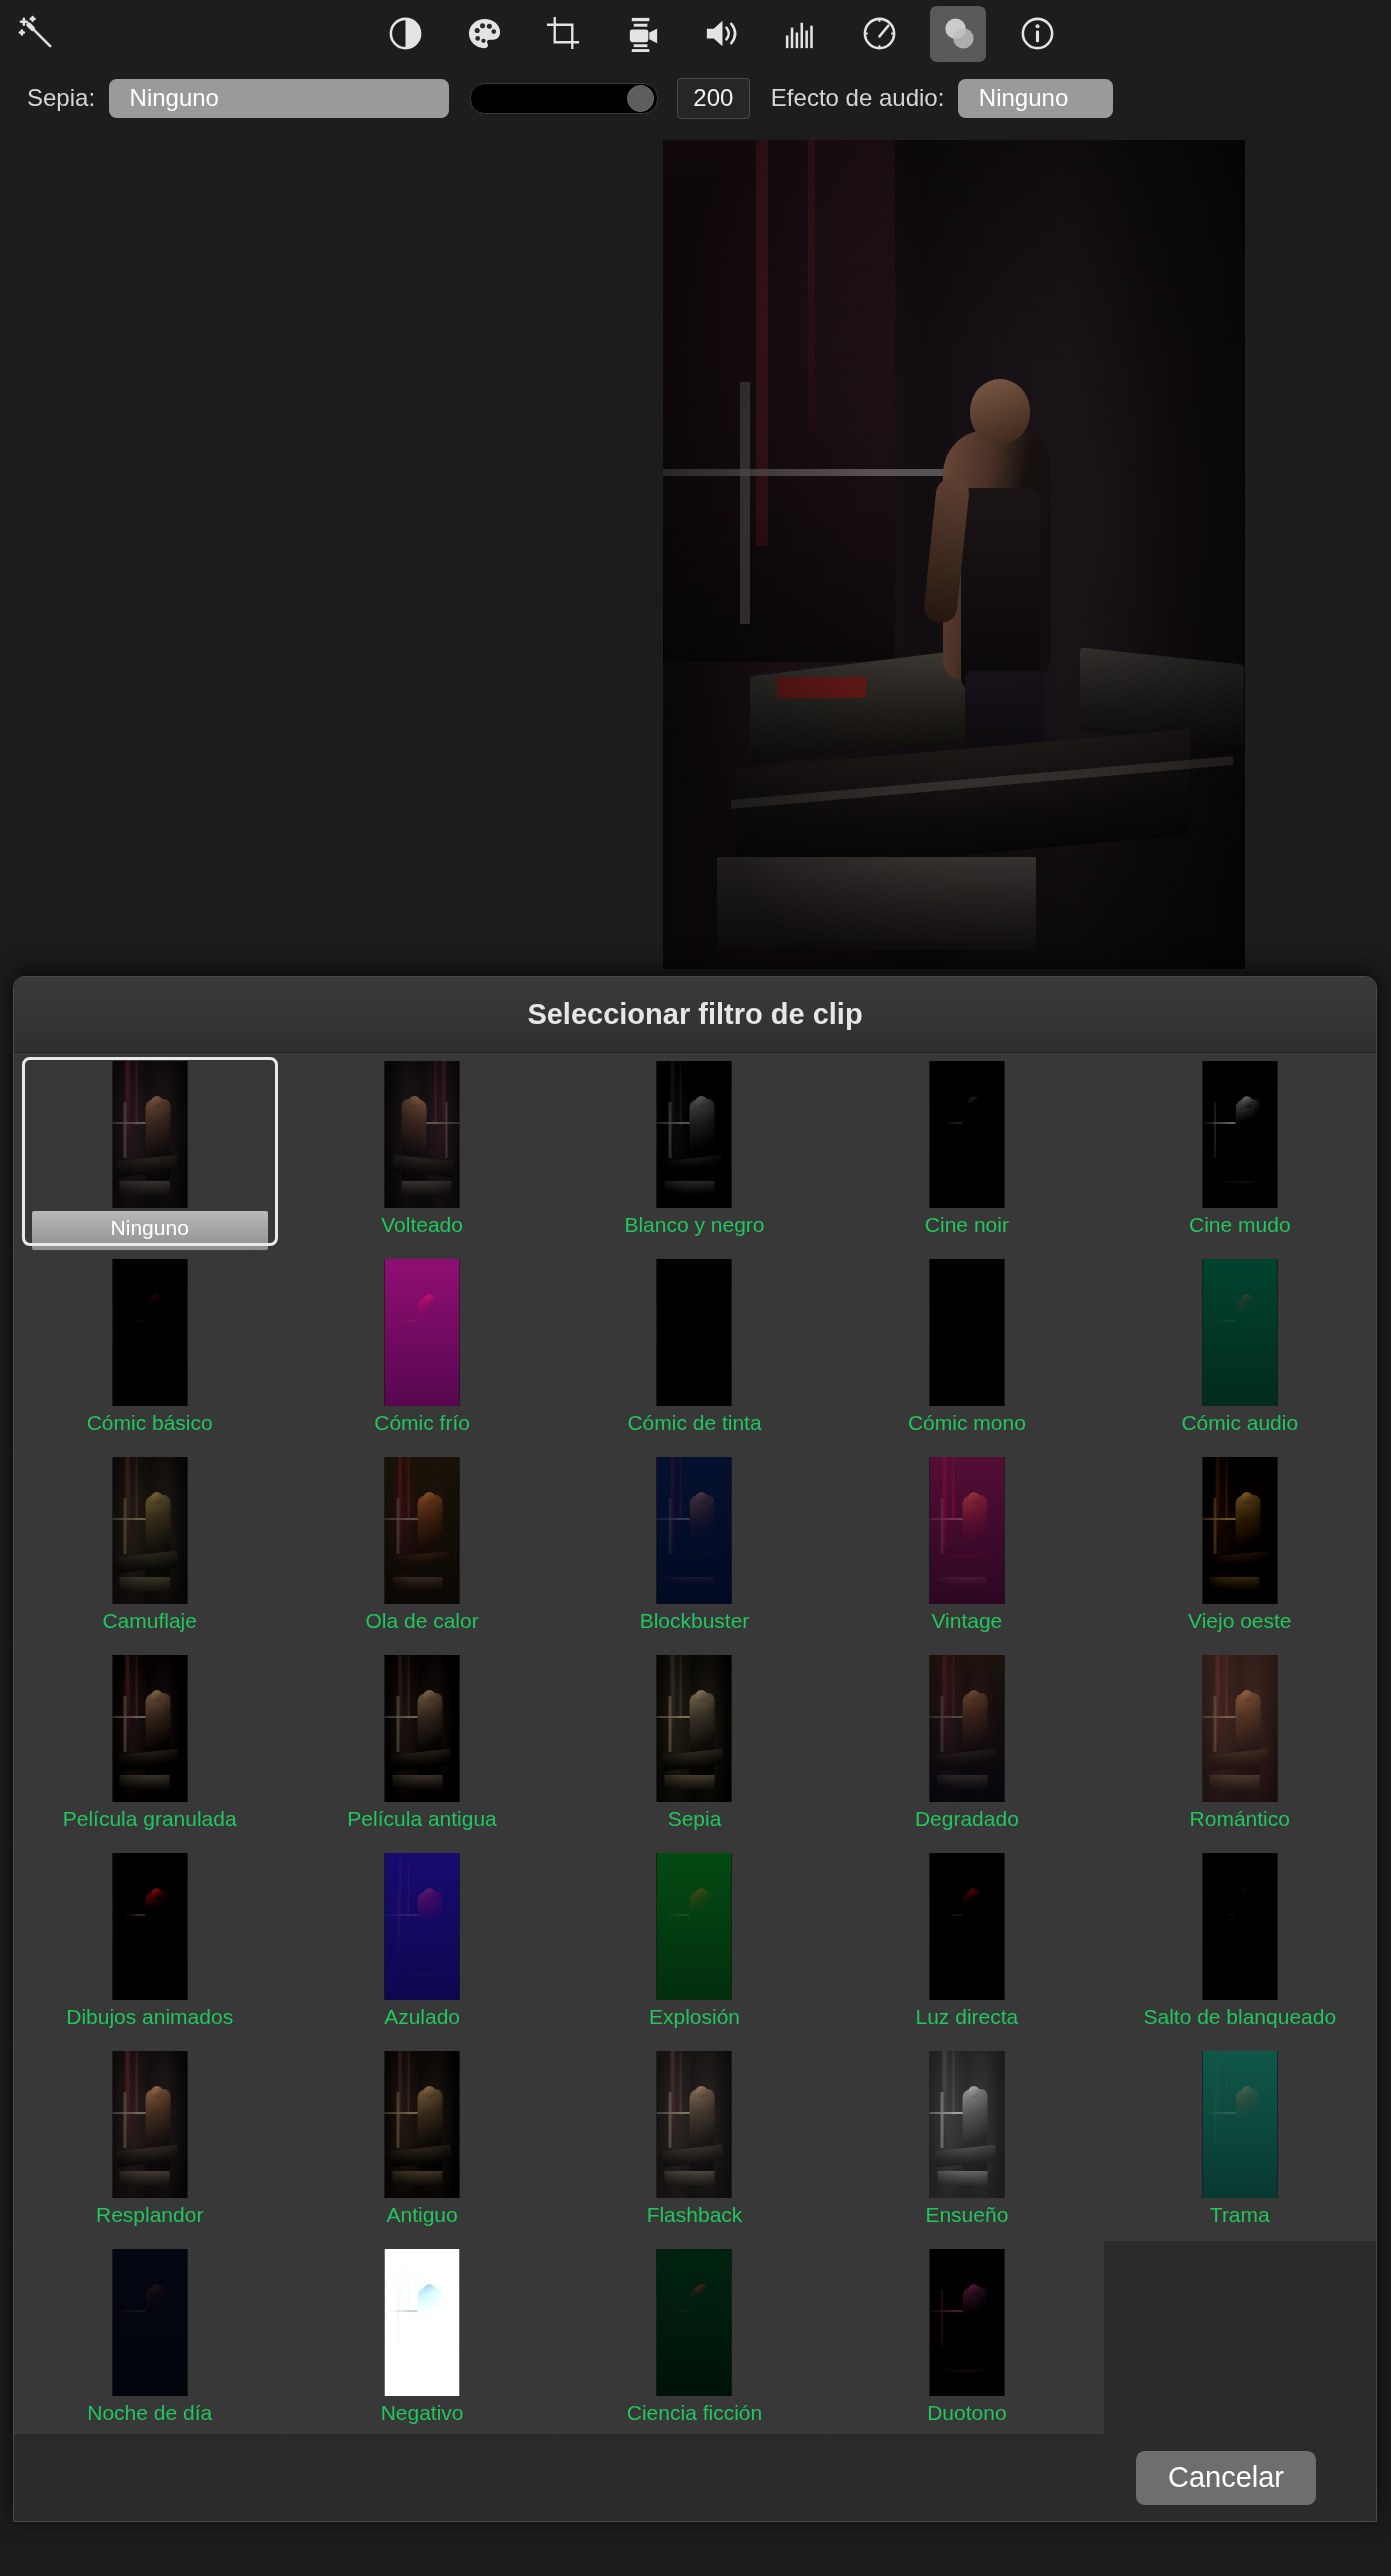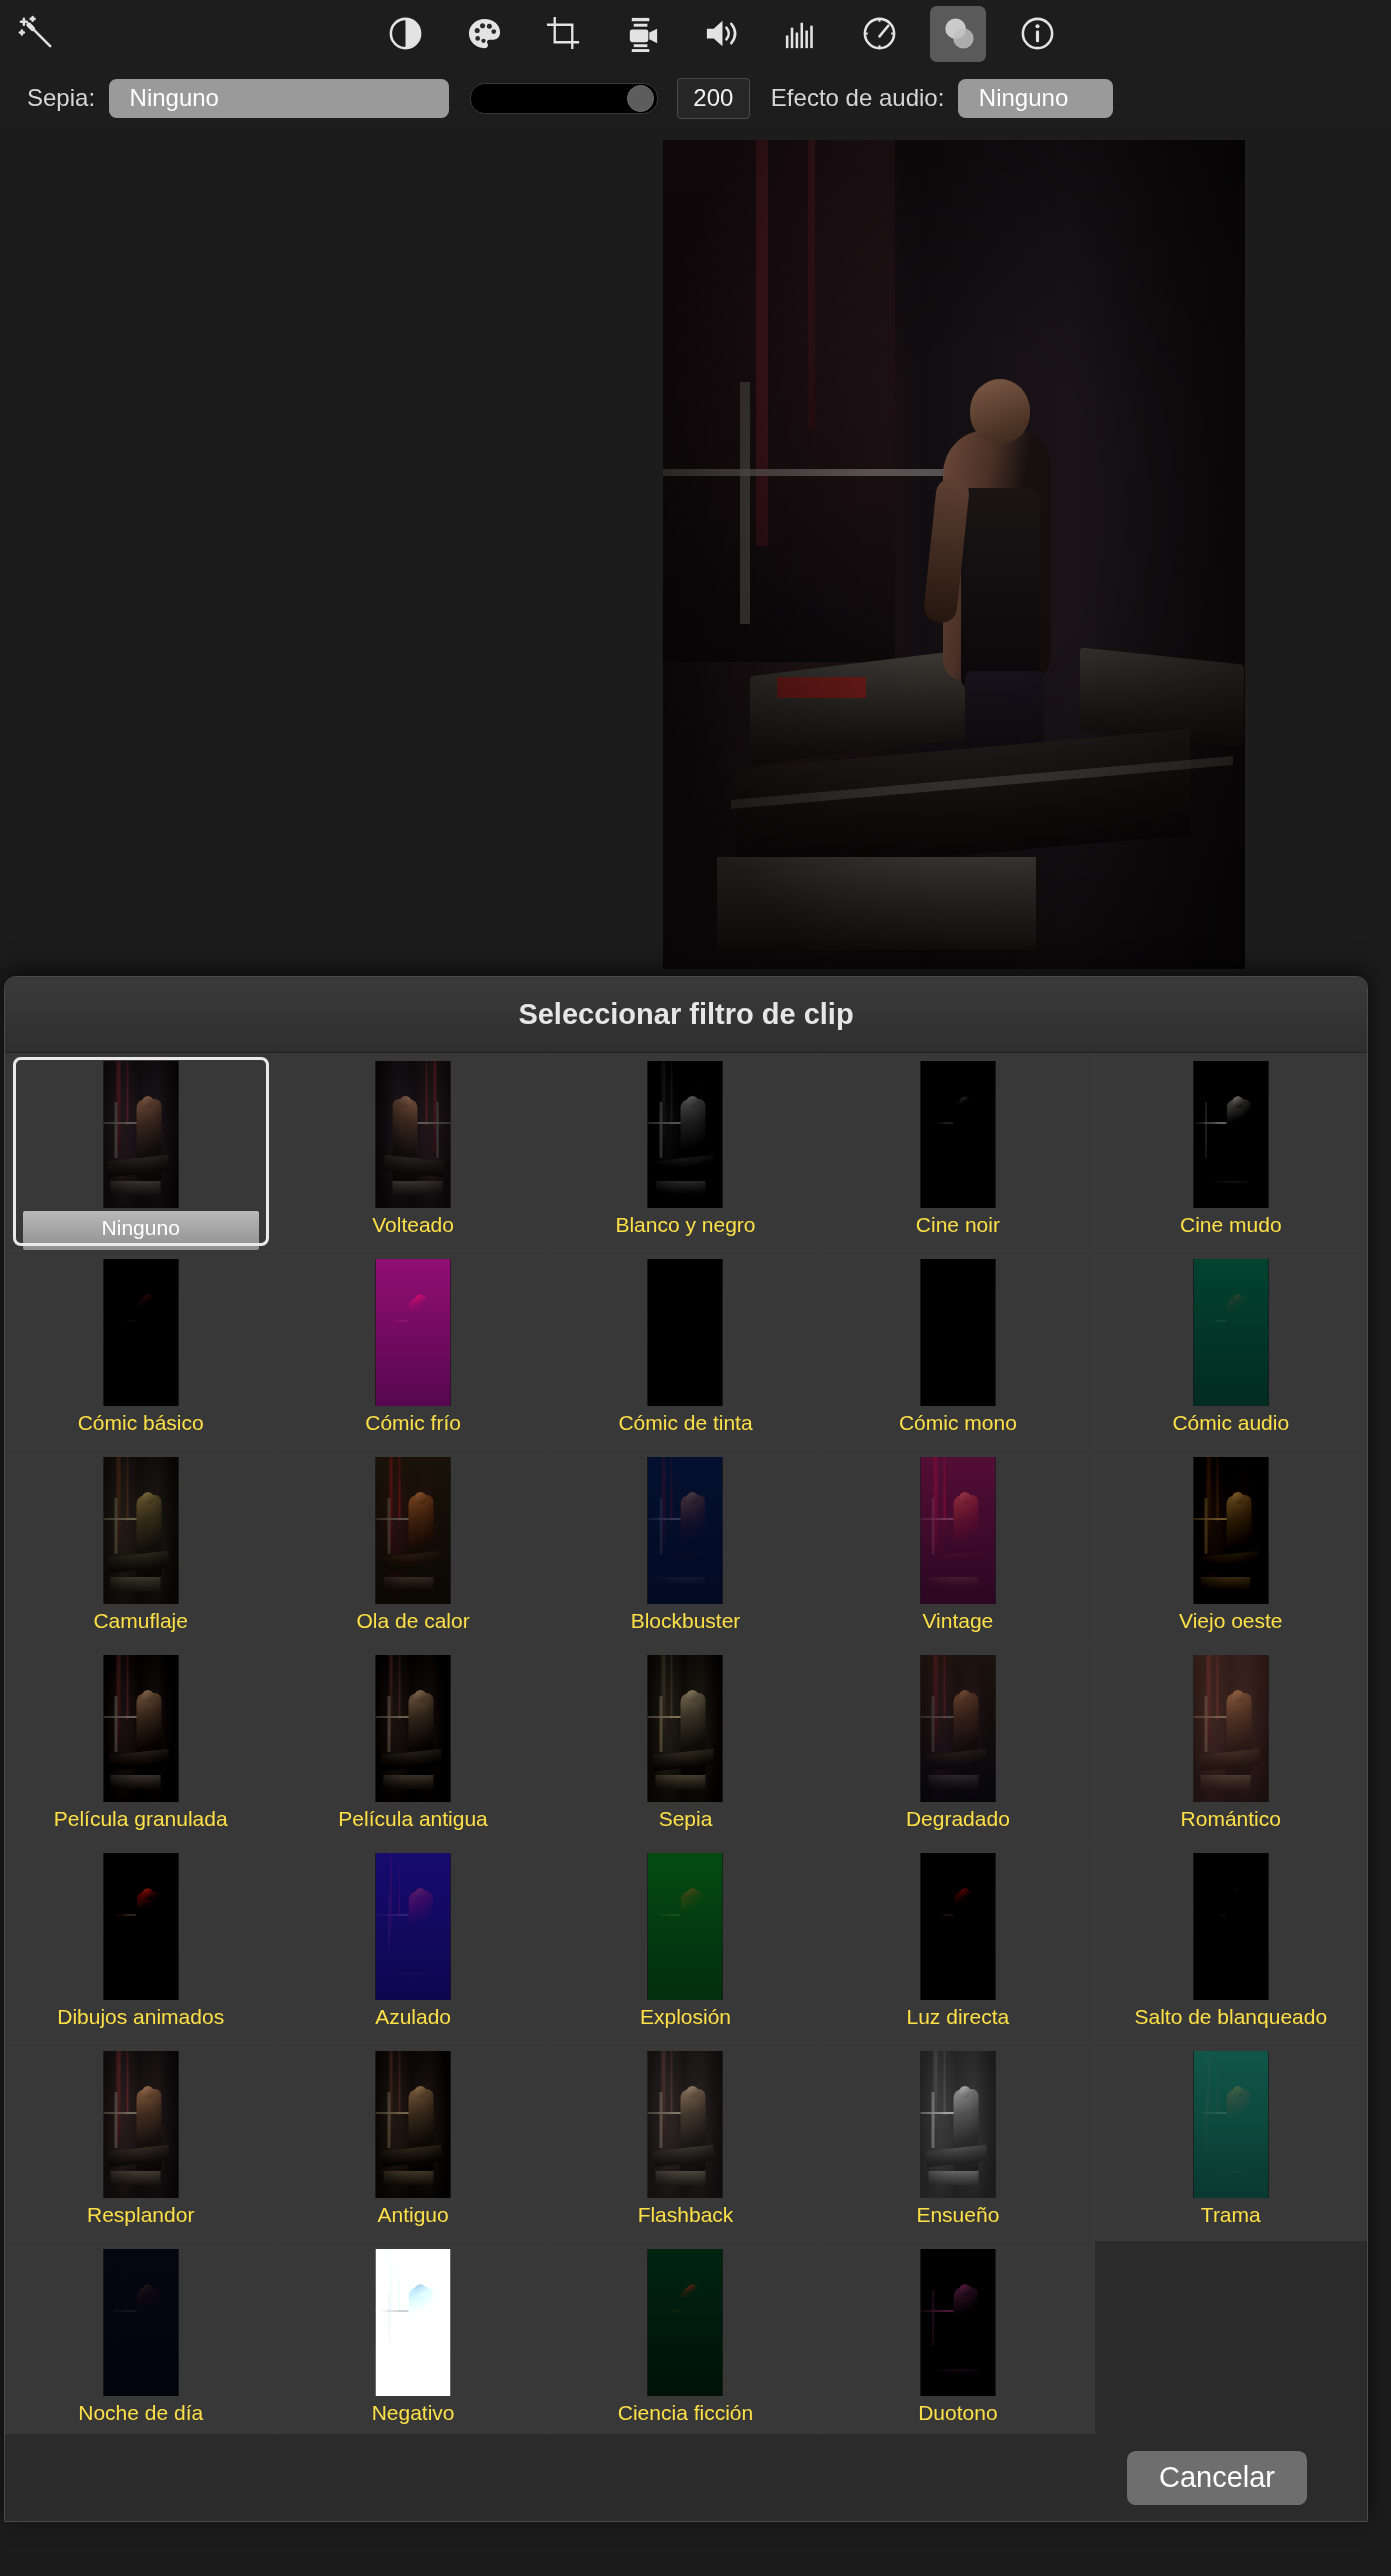--- a/index.html
+++ b/index.html
@@ -128,21 +128,21 @@
   .ph-deck{position:absolute;left:73px;top:609px;width:454px;height:106px;
     background:linear-gradient(180deg,#211c1a,#0b0808);transform:skewY(-5deg);}
   .ph-deckbar{position:absolute;left:68px;top:638px;width:502px;height:8.7px;background:#58534f;opacity:.6;transform:skewY(-5deg);}
   .ph-base{position:absolute;left:54px;top:717px;width:319px;height:93px;
     background:linear-gradient(180deg,#5b5551,#211d1a);opacity:.85;}
   .ph-vign{position:absolute;inset:0;
     background:radial-gradient(ellipse at 55% 45%, rgba(0,0,0,0) 25%, rgba(0,0,0,.62) 78%);}
 
   
   .dialog{
-    position:absolute;left:4px;top:976px;width:1364px;height:1546px;
+    position:absolute;left:13px;top:976px;width:1364px;height:1546px;
     background:#2b2b2b;
     border:1px solid #4a4a4a;
     border-radius:11.6px 11.6px 0 0;
     box-shadow:0 -5.8px 25px rgba(0,0,0,.65);
     overflow:hidden;
     box-sizing:border-box;
   }
   .dlg-title{
     height:75px;
     background:linear-gradient(180deg,#3a3a3a,#2f2f2f);
@@ -193,21 +193,21 @@
     background:linear-gradient(180deg,#2b2522,#0c0909);transform:skewY(-6deg);}
   .t-base{position:absolute;left:7.7px;top:82%;width:50px;height:13.5px;
     background:linear-gradient(180deg,#56504c,#1d1a18);opacity:.85;}
   .t-vig{position:absolute;inset:0;background:radial-gradient(ellipse at 52% 45%,rgba(0,0,0,0) 20%,rgba(0,0,0,.6) 80%);}
   .t-tint{position:absolute;inset:0;mix-blend-mode:normal;}
 
   .cell-label{
     position:relative;z-index:3;
     width:100%;
     text-align:center;
-    font-size:21px;color:#fde047;
+    font-size:21px;color:#22c55e;
     padding-bottom:13.5px;
     white-space:nowrap;
     overflow:hidden;
     text-overflow:ellipsis;
   }
   
   .cell.selected{
     background:#383838;
   }
   .sel-ring{

